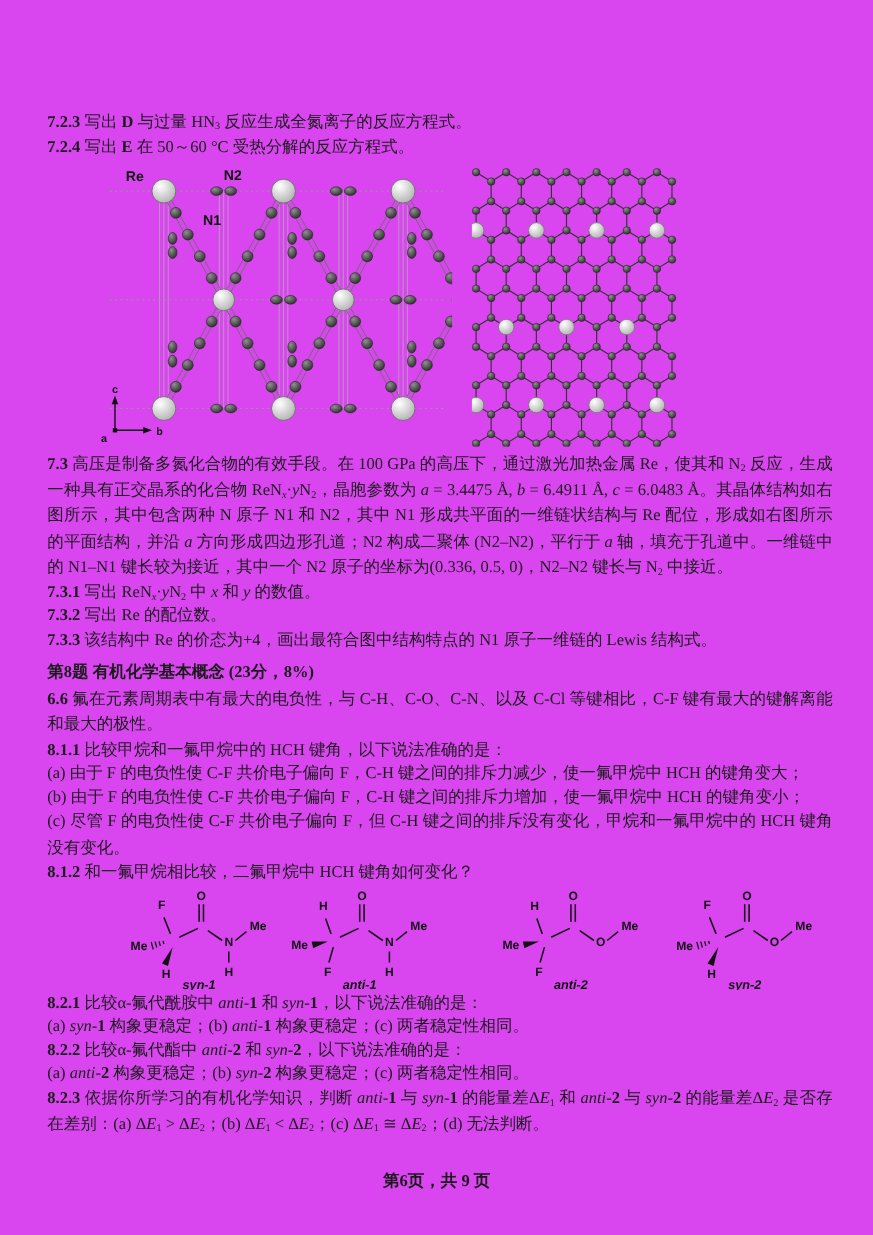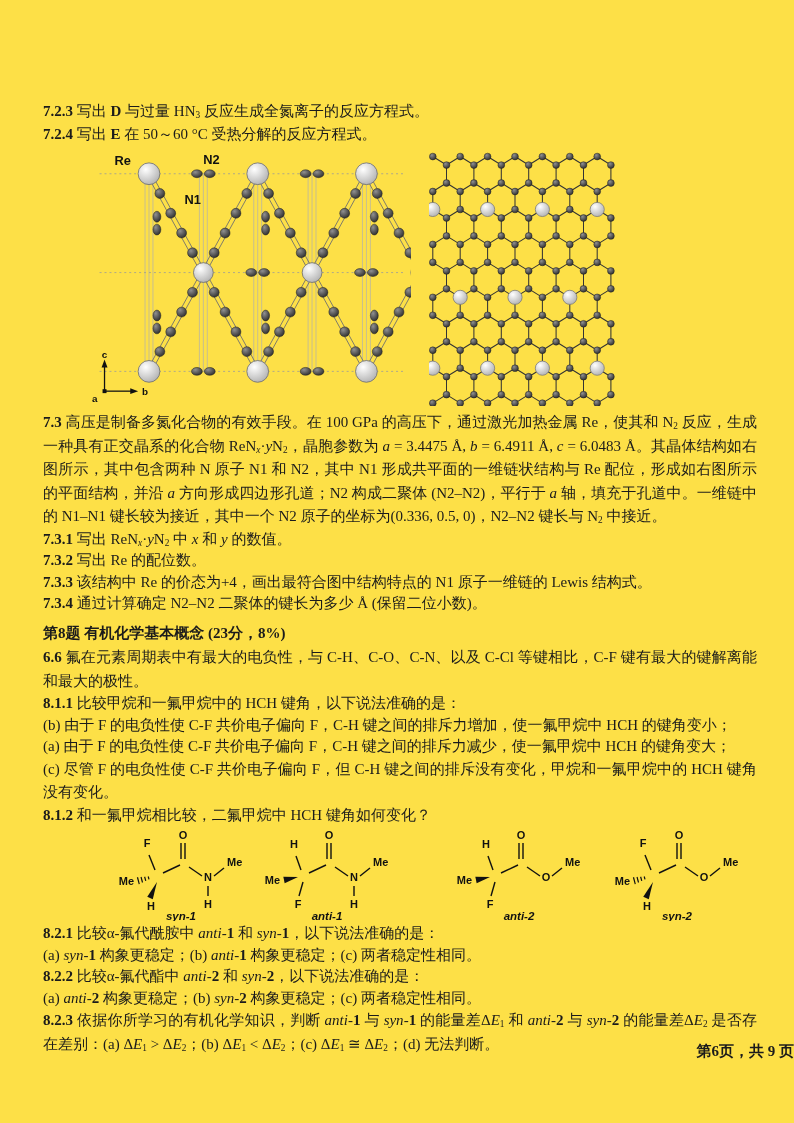--- a/index.html
+++ b/index.html
@@ -1,33 +1,33 @@
 <!DOCTYPE html>
 <html><head>
 <meta charset="utf-8">
 <style>
   html,body{margin:0;padding:0;background:#e8e8e8;}
-  .page{width:794px;height:1123px;background:#fde047;position:relative;overflow:hidden;
+  .page{width:794px;height:1123px;background:#d946ef;position:relative;overflow:hidden;
         font-family:"Liberation Serif","DejaVu Serif",serif;color:#1b1b1b;}
   .content{position:absolute;left:43px;top:100px;width:714px;}
   .line{margin:0;font-size:15px;line-height:21.5px;}
   .lh23{line-height:23px;}
   .para{line-height:23.5px;text-align:justify;}
   .h8{margin-top:8px;margin-bottom:2px;}
   b{font-weight:700;}
   i{font-style:italic;}
   sub{font-size:0.62em;vertical-align:-0.25em;line-height:0;}
   .figures{position:relative;height:258px;margin:3px 0 4px 0;}
   #fig-crystal{position:absolute;left:12px;top:3px;}
   #fig-network{position:absolute;left:386px;top:0;}
   .figlab{font-family:"Liberation Sans","DejaVu Sans",sans-serif;font-weight:700;font-size:13px;fill:#111;}
   .axlab{font-family:"Liberation Sans","DejaVu Sans",sans-serif;font-weight:700;font-size:10px;fill:#111;}
   .structures{display:flex;align-items:flex-start;height:92px;margin:3px 0 2px 0;}
   .chem{flex:0 0 auto;}
-  .footer{position:absolute;top:1042px;left:0;width:100%;text-align:right;
+  .footer{position:absolute;top:1064px;left:0;width:100%;text-align:center;
           font-size:15px;font-weight:600;}
 </style>
 </head>
 <body>
 
 <div class="page">
   <div class="content">
 
     <p class="line lh23"><b>7.2.3</b>  写出 <b>D</b> 与过量 HN<sub>3</sub> 反应生成全氮离子的反应方程式。</p>
     <p class="line lh23"><b>7.2.4</b>  写出 <b>E</b> 在 50～60 °C 受热分解的反应方程式。</p>
@@ -510,27 +510,26 @@
             <circle cx="178" cy="269" r="3.6" fill="url(#gN)" stroke="#1f1f1f" stroke-width="0.5"></circle>
             <circle cx="192.5" cy="260" r="3.6" fill="url(#gN)" stroke="#1f1f1f" stroke-width="0.5"></circle>
           </g>
         </svg>
     </div>
 
     <p class="line para"><b>7.3</b> 高压是制备多氮化合物的有效手段。在 100 GPa 的高压下，通过激光加热金属 Re，使其和 N<sub>2</sub> 反应，生成一种具有正交晶系的化合物 ReN<sub><i>x</i></sub>·<i>y</i>N<sub>2</sub>，晶胞参数为 <i>a</i> = 3.4475 Å, <i>b</i> = 6.4911 Å, <i>c</i> = 6.0483 Å。其晶体结构如右图所示，其中包含两种 N 原子 N1 和 N2，其中 N1 形成共平面的一维链状结构与 Re 配位，形成如右图所示的平面结构，并沿 <i>a</i> 方向形成四边形孔道；N2 构成二聚体 (N2–N2)，平行于 <i>a</i> 轴，填充于孔道中。一维链中的 N1–N1 键长较为接近，其中一个 N2 原子的坐标为(0.336, 0.5, 0)，N2–N2 键长与 N<sub>2</sub> 中接近。</p>
     <p class="line"><b>7.3.1</b>  写出 ReN<sub><i>x</i></sub>·<i>y</i>N<sub>2</sub> 中 <i>x</i> 和 <i>y</i> 的数值。</p>
     <p class="line"><b>7.3.2</b>  写出 Re 的配位数。</p>
     <p class="line"><b>7.3.3</b>  该结构中 Re 的价态为+4，画出最符合图中结构特点的 N1 原子一维链的 Lewis 结构式。</p>
-    <p class="line"><b>7.3.4</b>  通过计算确定 N2–N2 二聚体的键长为多少 Å (保留二位小数)。</p>
 
     <p class="line h8"><b>第8题  有机化学基本概念 (23分，8%)</b></p>
     <p class="line para"><b>6.6</b>  氟在元素周期表中有最大的电负性，与 C-H、C-O、C-N、以及 C-Cl 等键相比，C-F 键有最大的键解离能和最大的极性。</p>
     <p class="line"><b>8.1.1</b>  比较甲烷和一氟甲烷中的 HCH 键角，以下说法准确的是：</p>
+    <p class="line">(a) 由于 F 的电负性使 C-F 共价电子偏向 F，C-H 键之间的排斥力减少，使一氟甲烷中 HCH 的键角变大；</p>
     <p class="line">(b) 由于 F 的电负性使 C-F 共价电子偏向 F，C-H 键之间的排斥力增加，使一氟甲烷中 HCH 的键角变小；</p>
-    <p class="line">(a) 由于 F 的电负性使 C-F 共价电子偏向 F，C-H 键之间的排斥力减少，使一氟甲烷中 HCH 的键角变大；</p>
     <p class="line para">(c) 尽管 F 的电负性使 C-F 共价电子偏向 F，但 C-H 键之间的排斥没有变化，甲烷和一氟甲烷中的 HCH 键角没有变化。</p>
     <p class="line"><b>8.1.2</b> 和一氟甲烷相比较，二氟甲烷中 HCH 键角如何变化？</p>
 
     <div class="structures">
       <svg class="chem" width="140" height="92" viewBox="0 0 140 92" style="margin-left:72px;">
           <g>
             <line x1="48" y1="44" x2="65" y2="36" stroke="#111" stroke-width="1.4"></line>
             <line x1="66" y1="30" x2="66" y2="14" stroke="#111" stroke-width="1.4"></line>
             <line x1="70" y1="30" x2="70" y2="14" stroke="#111" stroke-width="1.4"></line>
             <text x="68" y="10" font-size="11" font-weight="700" text-anchor="middle" fill="#111" font-style="normal" font-family="&quot;Liberation Sans&quot;,&quot;DejaVu Sans&quot;,sans-serif">O</text>

